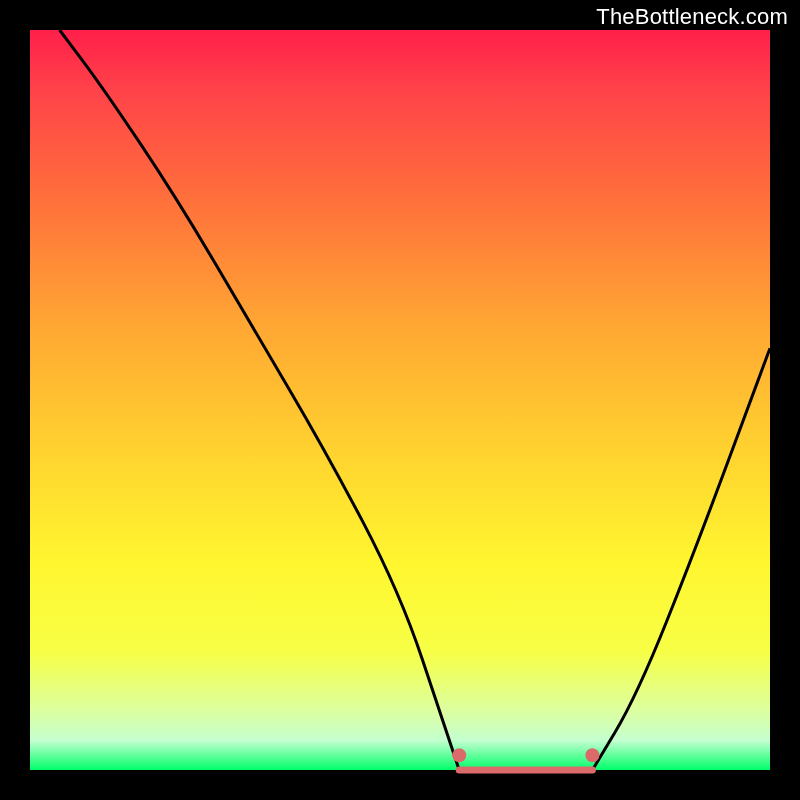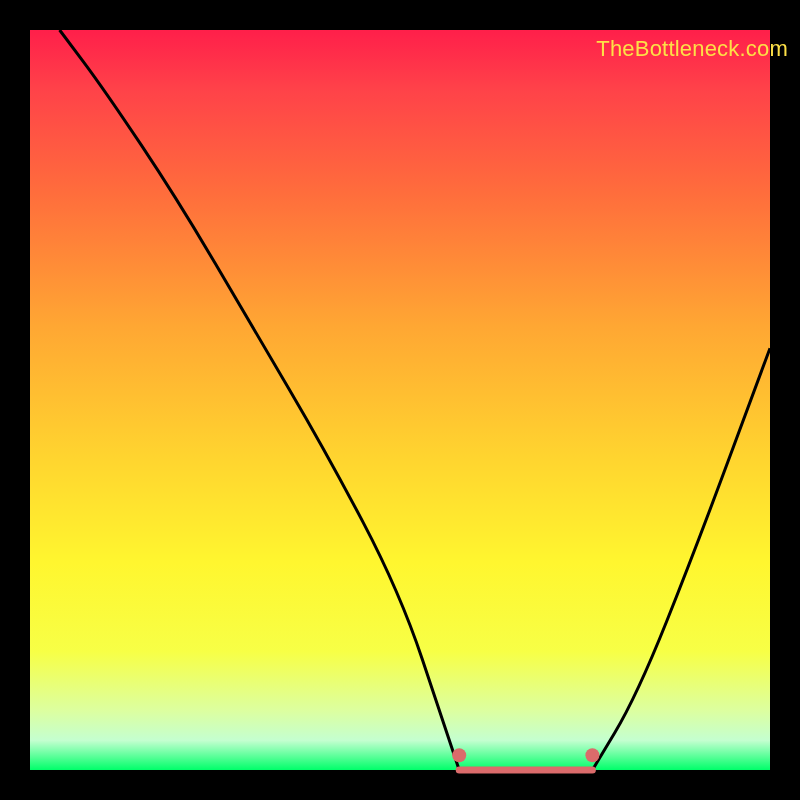--- a/index.html
+++ b/index.html
@@ -8,25 +8,24 @@
     width: 800px;
     height: 800px;
     background: #000;
     font-family: Arial, Helvetica, sans-serif;
     position: relative;
   }
   .attribution {
     position: absolute;
     top: 4px;
     right: 12px;
-    color: #fde047;
+    color: #ffffff;
     font-size: 22px;
     letter-spacing: 0.2px;
     z-index: 10;
-    margin-top: 32px;
   }
   .plot-area {
     position: absolute;
     left: 30px;
     top: 30px;
     width: 740px;
     height: 740px;
     background: linear-gradient(to bottom,
       #ff1f4a 0%,
       #ff4249 8%,

